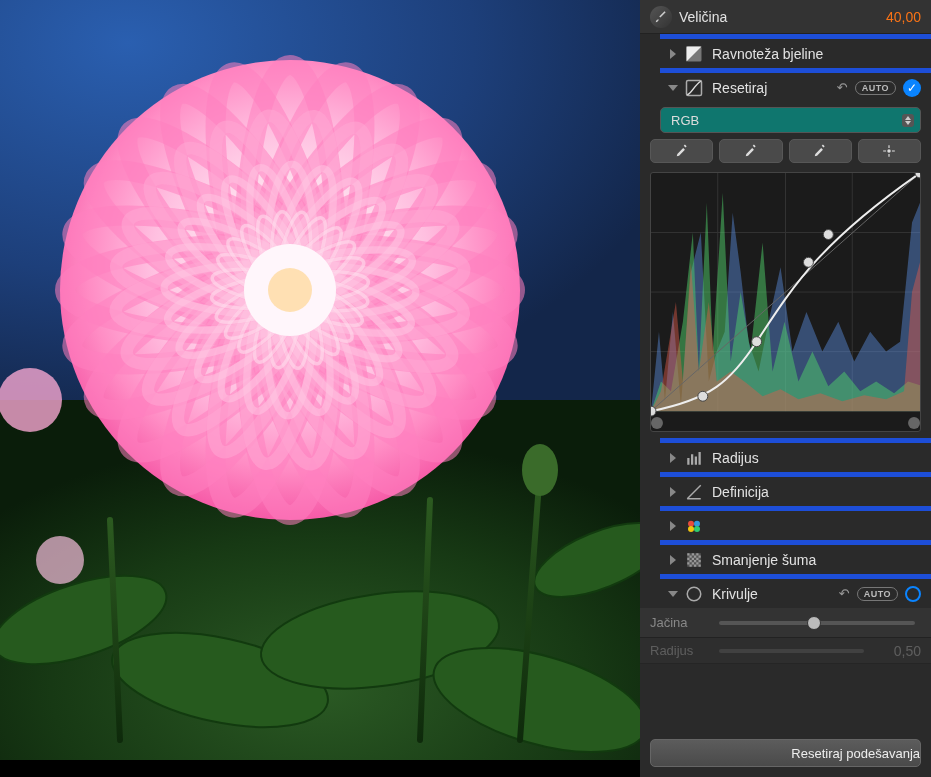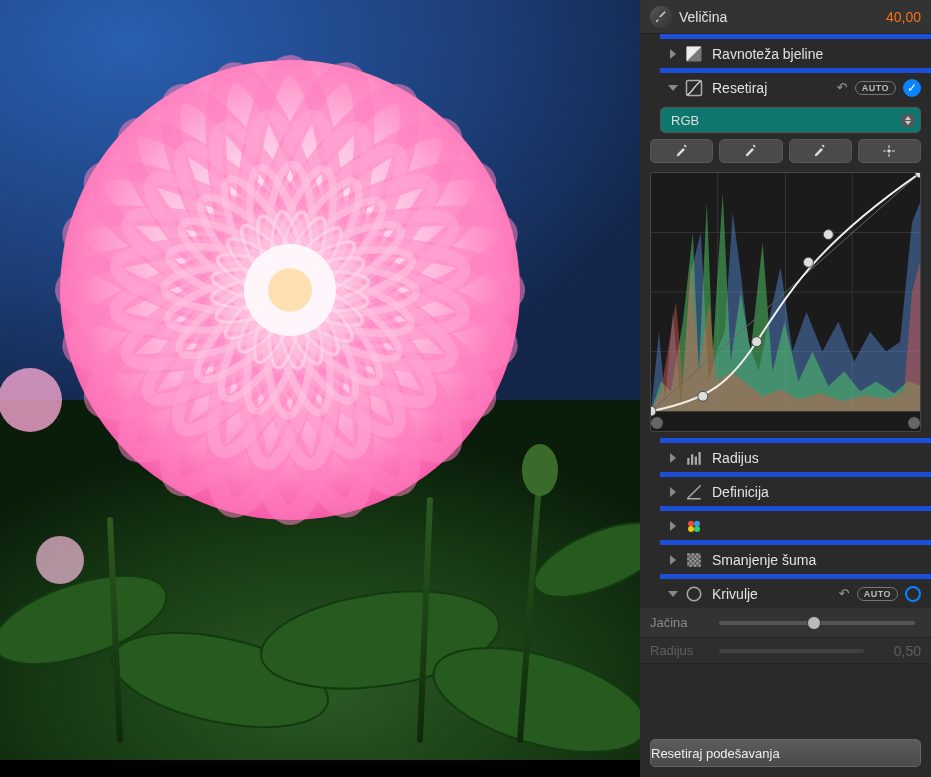--- a/index.html
+++ b/index.html
@@ -69,21 +69,21 @@
       display:flex;gap:6px;padding:0 10px 6px 10px;
     }
     .toolbtn{
       flex:1;height:24px;background:#4a4a4a;border-radius:5px;display:flex;align-items:center;justify-content:center;border:1px solid #575757;
     }
     .histogram-wrap{
       margin:3px 10px 6px 10px;background:#1b1b1b;border:1px solid #444;border-radius:3px;height:260px;position:relative;
     }
     .bottom-btn{
       margin:6px 10px 10px 10px;height:28px;background:linear-gradient(#5c5c5c,#4a4a4a);border:1px solid #666;border-radius:5px;
-      display:flex;align-items:center;justify-content:flex-start;color:#eee;font-size:13px;
+      display:flex;align-items:center;justify-content:flex-end;color:#eee;font-size:13px;
     }
     .slider-track{flex:1;height:4px;background:#555;border-radius:2px;position:relative;margin:0 6px;}
     .slider-knob{position:absolute;top:-5px;width:14px;height:14px;background:#bbb;border-radius:50%;border:1px solid #333;}
     .spacer-flex{flex:1;}
     .sec-icon svg{display:block;}
     .faded{color:#888;}
     .brush-icon{width:22px;height:22px;border-radius:11px;background:linear-gradient(135deg,#555,#333);display:flex;align-items:center;justify-content:center;}
   </style>
 </head>
 <body>

